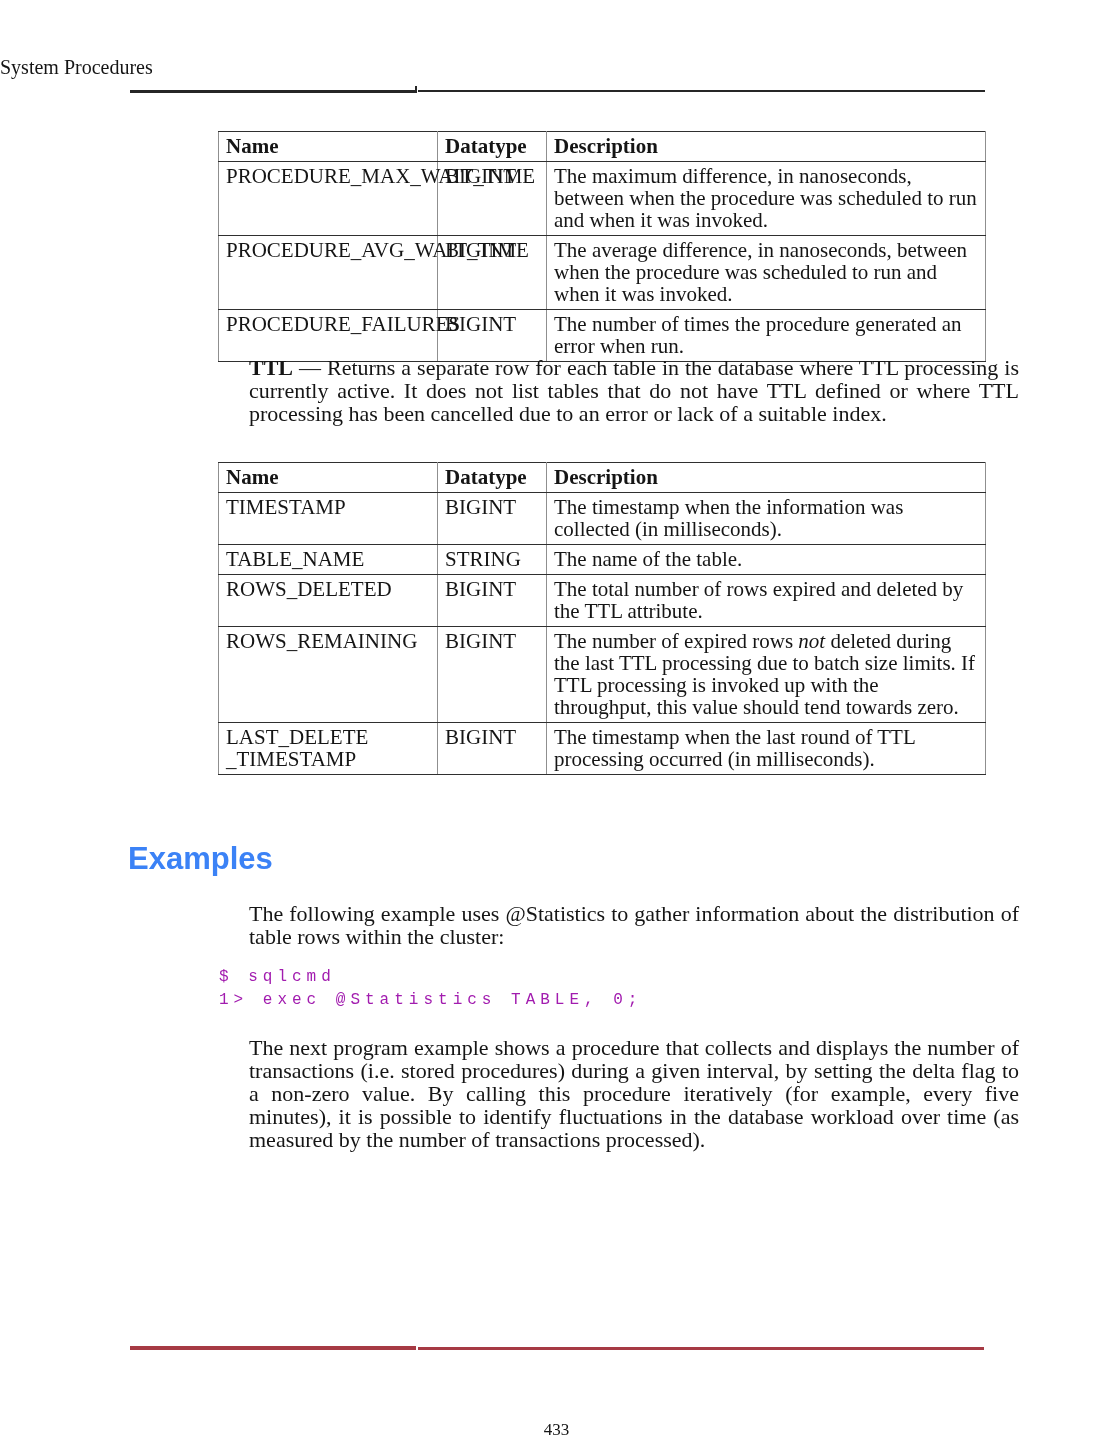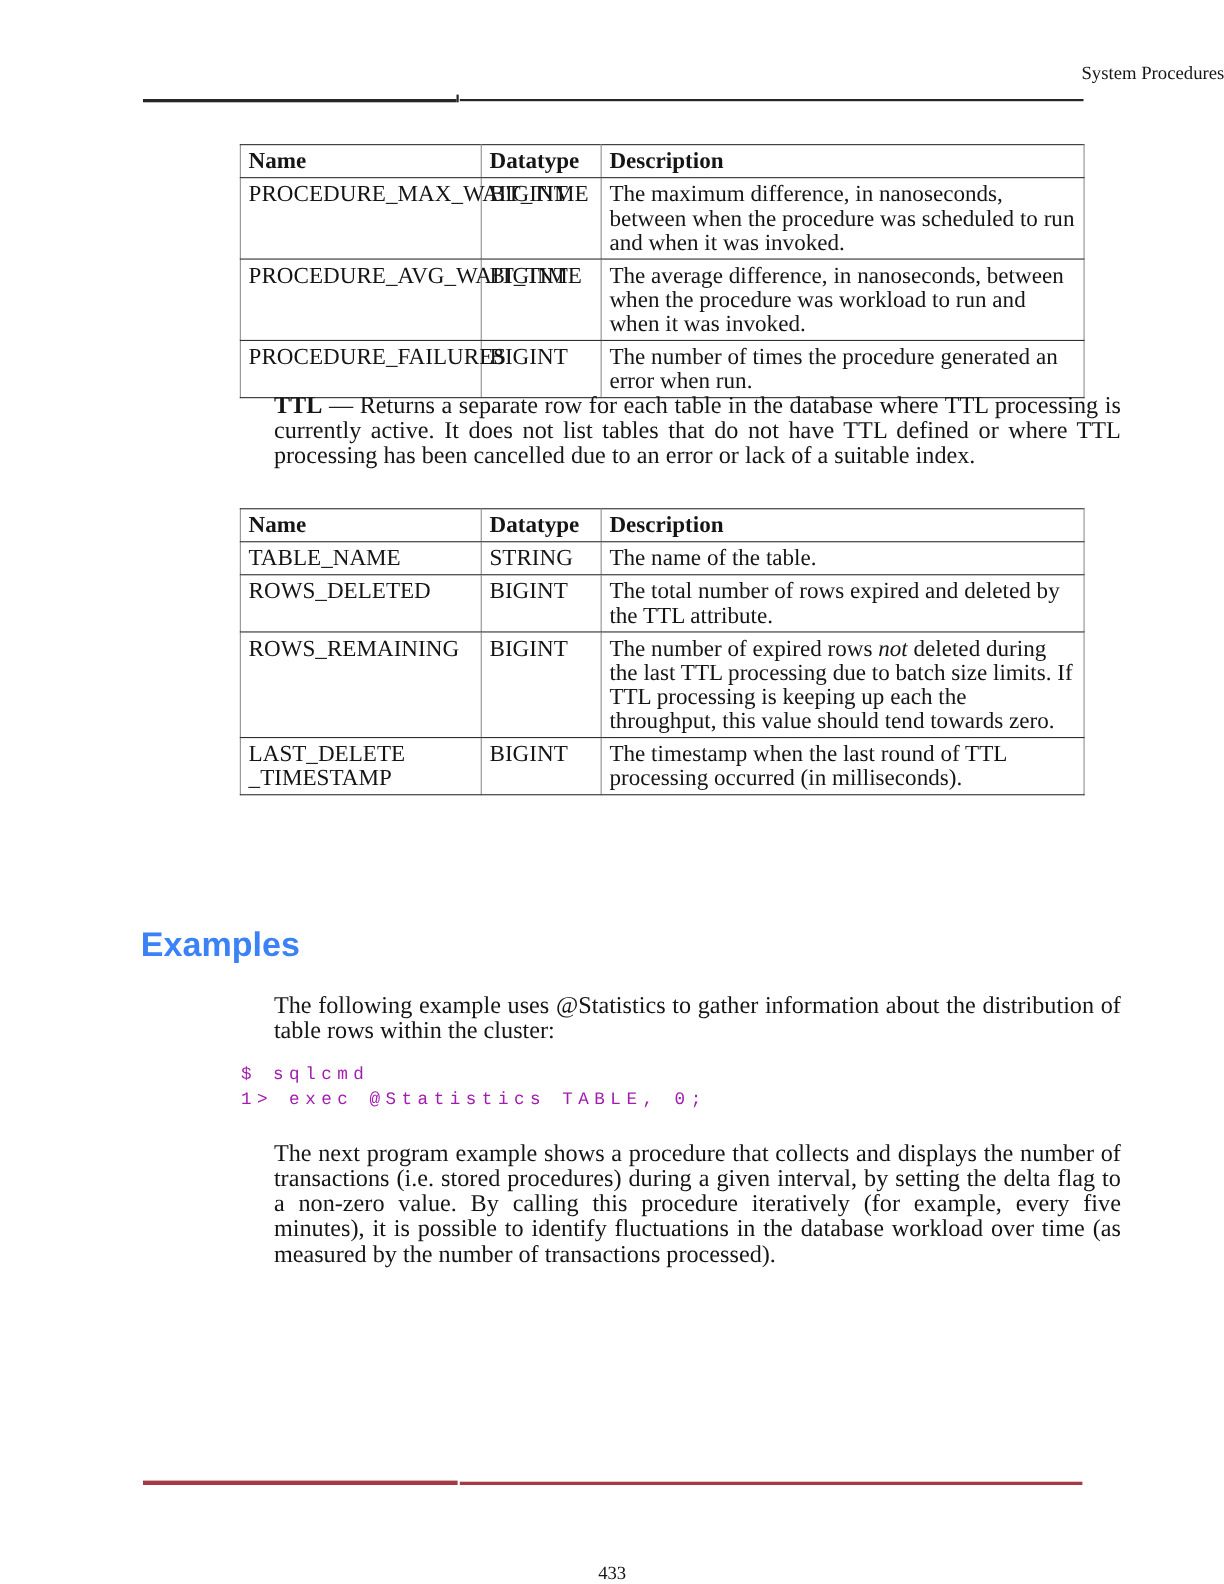--- a/index.html
+++ b/index.html
@@ -11,22 +11,22 @@
     background: #ffffff;
     font-family: "Liberation Serif", serif;
     color: #151515;
     overflow: hidden;
   }
 
   
   .running-header {
     position: absolute;
     top: 57px; left: 0; width: 1113px;
-    text-align: right;
-    font-size: 17px; line-height: 20px;
+    text-align: left;
+    font-size: 20px; line-height: 20px;
   }
   .rule-seg { position: absolute; background: #262626; }
   .rule-left  { left: 130px; top: 90px; width: 285px; height: 3px; }
   .rule-tick  { left: 415px; top: 86px; width: 2px;  height: 7px; }
   .rule-right { left: 418px; top: 90px; width: 567px; height: 2px; }
 
   
   .doc-table {
     position: absolute;
     left: 218px;
@@ -129,21 +129,21 @@
       <th>Description</th>
     </tr>
     <tr>
       <td class="cell-name overflowing">PROCEDURE_MAX_WAIT_TIME</td>
       <td>BIGINT</td>
       <td class="cell-desc">The maximum difference, in nanoseconds, between when the procedure was scheduled to run and when it was invoked.</td>
     </tr>
     <tr>
       <td class="cell-name overflowing">PROCEDURE_AVG_WAIT_TIME</td>
       <td>BIGINT</td>
-      <td class="cell-desc">The average difference, in nanoseconds, between when the procedure was workload to run and when it was invoked.</td>
+      <td class="cell-desc">The average difference, in nanoseconds, between when the procedure was scheduled to run and when it was invoked.</td>
     </tr>
     <tr>
       <td class="cell-name">PROCEDURE_FAILURES</td>
       <td>BIGINT</td>
       <td class="cell-desc">The number of times the procedure generated an error when run.</td>
     </tr>
   </tbody>
     </table>
 
   <p class="body-par ttl-par"><span class="term-bold">TTL</span><span> — Returns a separate row for each table in the database where TTL processing is currently active. It does not list tables that do not have TTL defined or where TTL processing has been cancelled due to an error or lack of a suitable index.</span></p>
@@ -154,33 +154,38 @@
         <col class="c-type">
         <col class="c-desc">
       </colgroup>
     <tbody>
         <tr>
       <th>Name</th>
       <th>Datatype</th>
       <th>Description</th>
     </tr>
     <tr>
+      <td class="cell-name">TIMESTAMP</td>
+      <td>BIGINT</td>
+      <td class="cell-desc">The timestamp when the information was collected (in milliseconds).</td>
+    </tr>
+    <tr>
       <td class="cell-name">TABLE_NAME</td>
       <td>STRING</td>
       <td class="cell-desc">The name of the table.</td>
     </tr>
     <tr>
       <td class="cell-name">ROWS_DELETED</td>
       <td>BIGINT</td>
       <td class="cell-desc">The total number of rows expired and deleted by the TTL attribute.</td>
     </tr>
     <tr>
       <td class="cell-name">ROWS_REMAINING</td>
       <td>BIGINT</td>
-      <td class="cell-desc"><span>The number of expired rows </span><span class="italic">not</span><span> deleted during the last TTL processing due to batch size limits. If TTL processing is keeping up each the throughput, this value should tend towards zero.</span></td>
+      <td class="cell-desc"><span>The number of expired rows </span><span class="italic">not</span><span> deleted during the last TTL processing due to batch size limits. If TTL processing is invoked up with the throughput, this value should tend towards zero.</span></td>
     </tr>
     <tr>
       <td class="cell-name">LAST_DELETE
 _TIMESTAMP</td>
       <td>BIGINT</td>
       <td class="cell-desc">The timestamp when the last round of TTL processing occurred (in milliseconds).</td>
     </tr>
   </tbody>
     </table>
 

